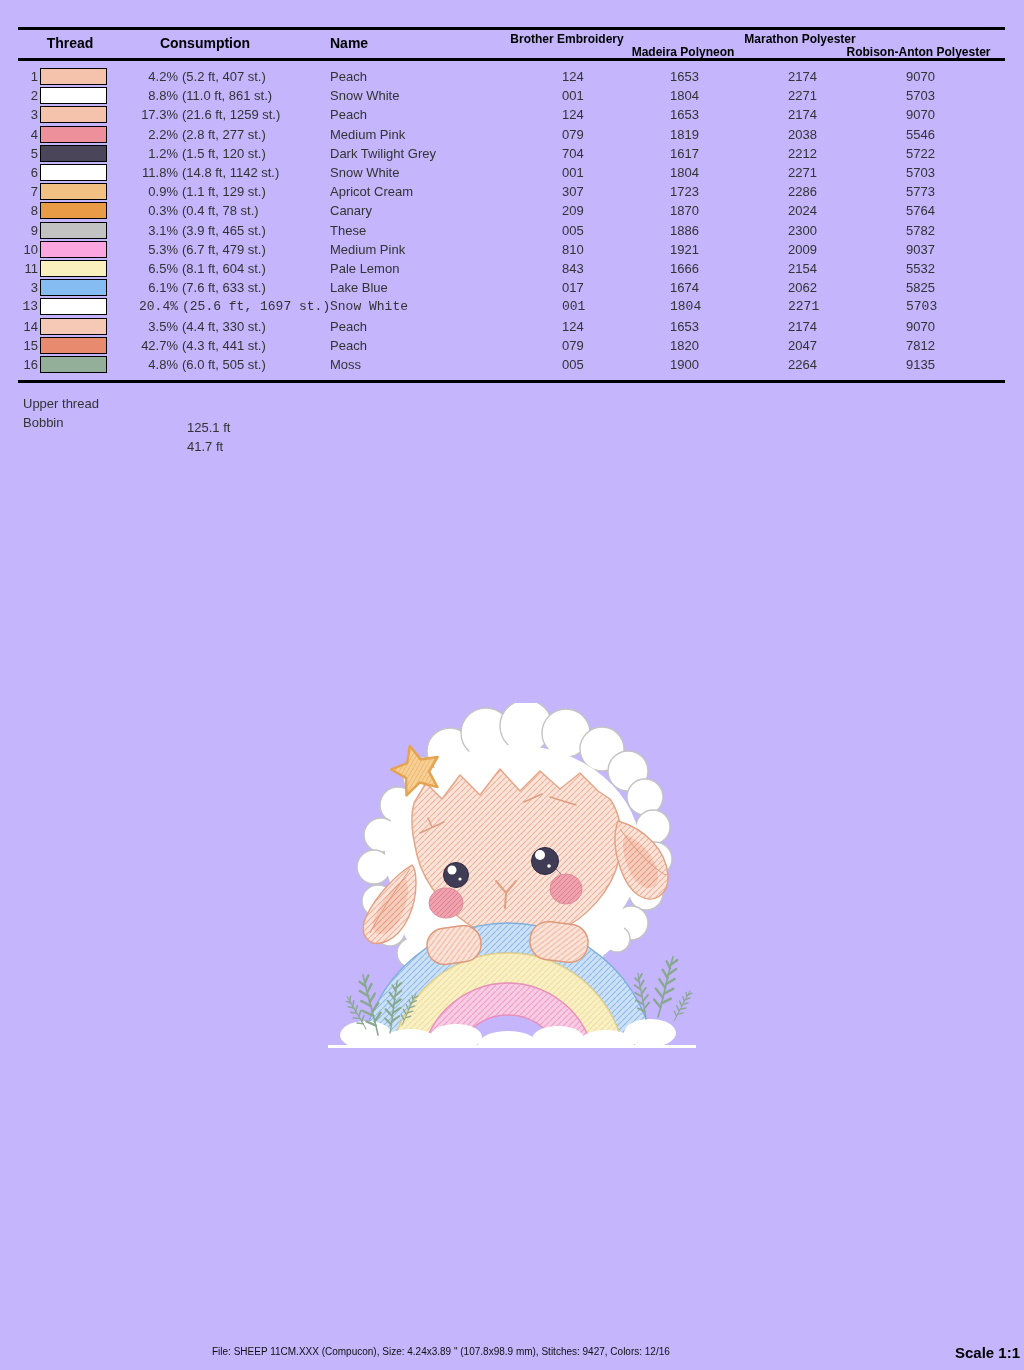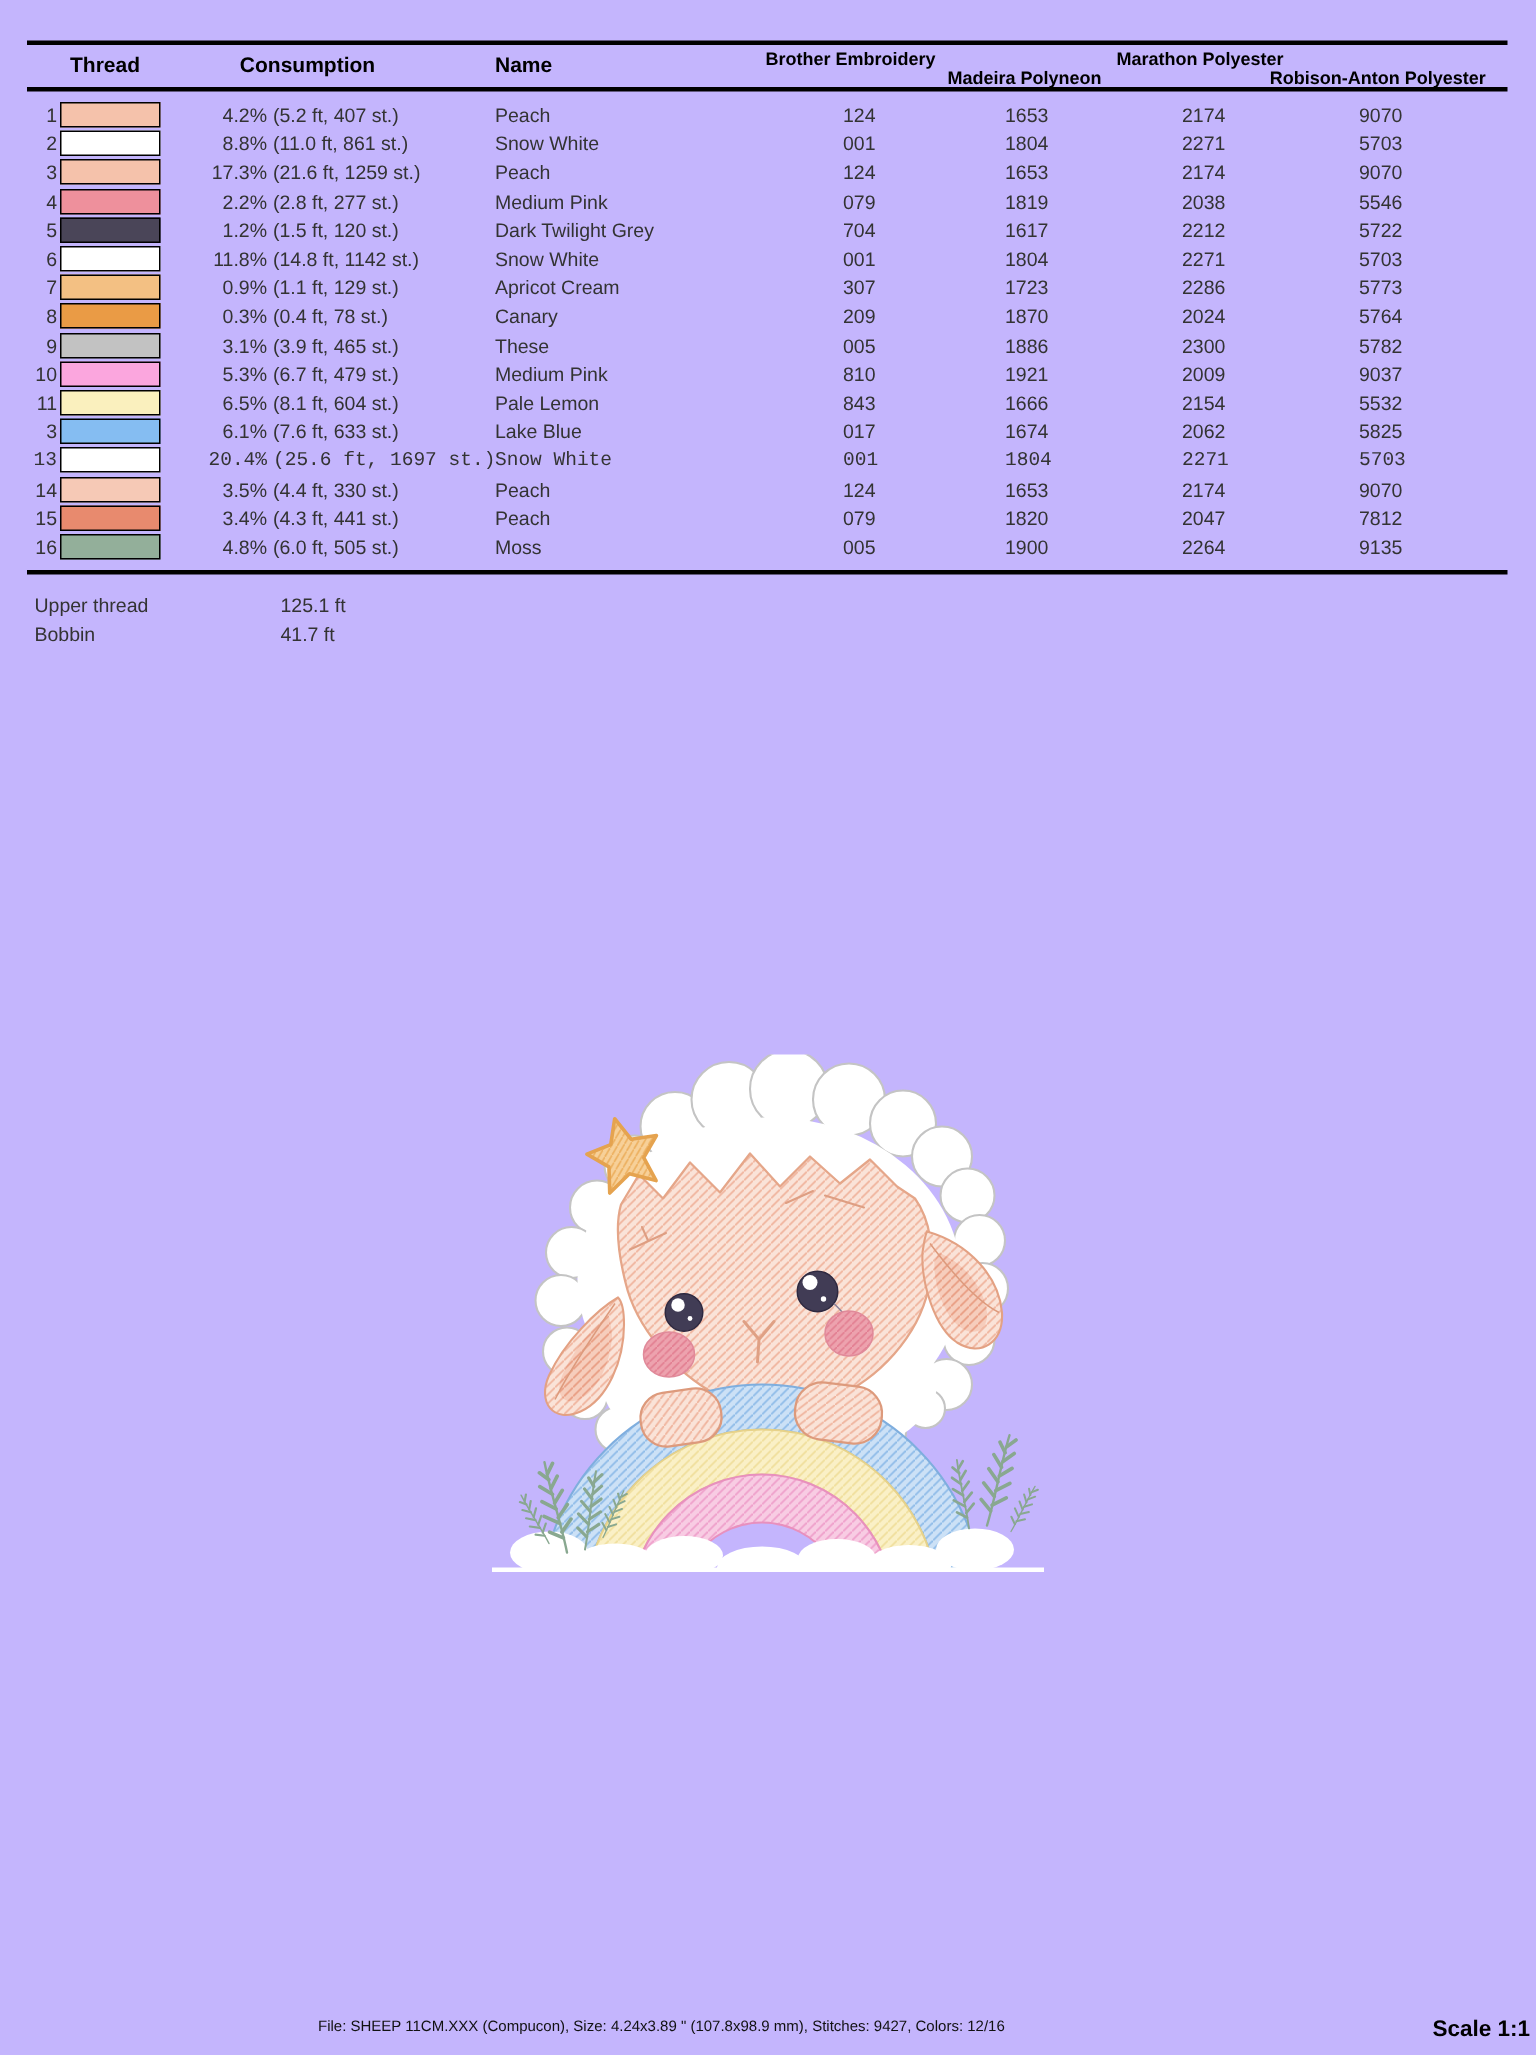--- a/index.html
+++ b/index.html
@@ -29,21 +29,21 @@
   .trow .pct{position:absolute;left:60px;top:0;width:100px;text-align:right;}
   .trow .detail{position:absolute;left:164px;top:0;}
   .trow .name{position:absolute;left:312px;top:0;}
   .trow .c0{position:absolute;left:544px;top:0;}
   .trow .c1{position:absolute;left:652px;top:0;}
   .trow .c2{position:absolute;left:770px;top:0;}
   .trow .c3{position:absolute;left:888px;top:0;}
   
   .totals{position:absolute;left:23px;top:394px;font-size:13px;line-height:19px;}
   .totals .lab{display:block;position:absolute;left:0;white-space:nowrap;}
-  .totals .val{display:block;position:absolute;left:164px;white-space:nowrap;}
+  .totals .val{display:block;position:absolute;left:164px;white-space:nowrap;margin-top:24px;}
   .note{position:absolute;left:2px;top:452px;font-size:13px;color:#222;white-space:nowrap;}
   
   .footer-file{position:absolute;left:212px;top:1346px;font-size:10px;color:#111;white-space:nowrap;}
   .footer-scale{position:absolute;right:4px;top:1344px;font-size:15px;font-weight:bold;color:#000;}
   
   .design{position:absolute;left:328px;top:703px;width:368px;height:345px;}
 </style>
 </head>
 <body>
 
@@ -212,21 +212,21 @@
           <span class="detail">(4.4 ft, 330 st.)</span>
           <span class="name">Peach</span>
           <span class="c0">124</span>
           <span class="c1">1653</span>
           <span class="c2">2174</span>
           <span class="c3">9070</span>
         </div>
         <div class="trow" style="top: 268.8px;">
           <span class="num">15</span>
           <span class="swatch" style="background: rgb(232, 138, 110);"></span>
-          <span class="pct">3.4%</span>
+          <span class="pct">42.7%</span>
           <span class="detail">(4.3 ft, 441 st.)</span>
           <span class="name">Peach</span>
           <span class="c0">079</span>
           <span class="c1">1820</span>
           <span class="c2">2047</span>
           <span class="c3">7812</span>
         </div>
         <div class="trow" style="top: 288px;">
           <span class="num">16</span>
           <span class="swatch" style="background: rgb(147, 175, 154);"></span>

